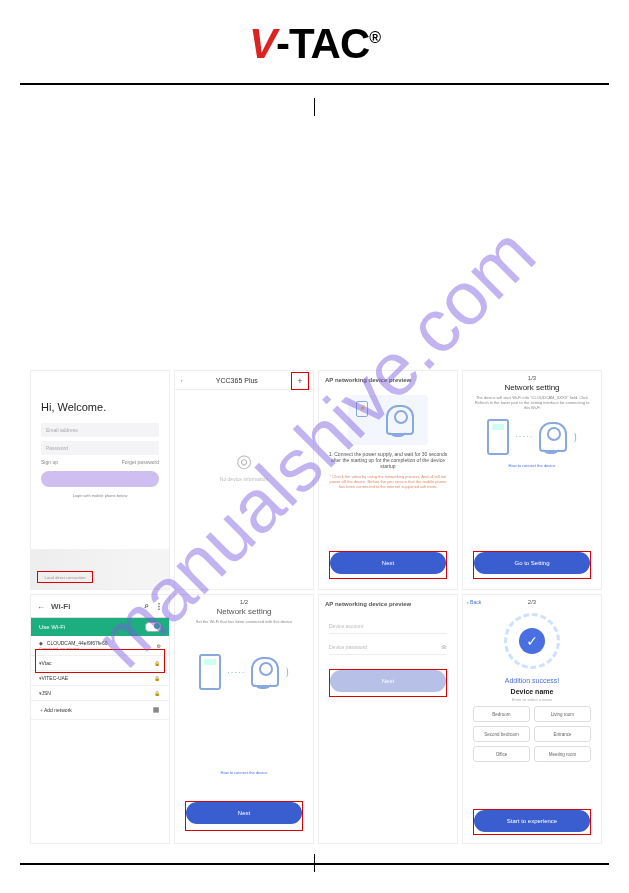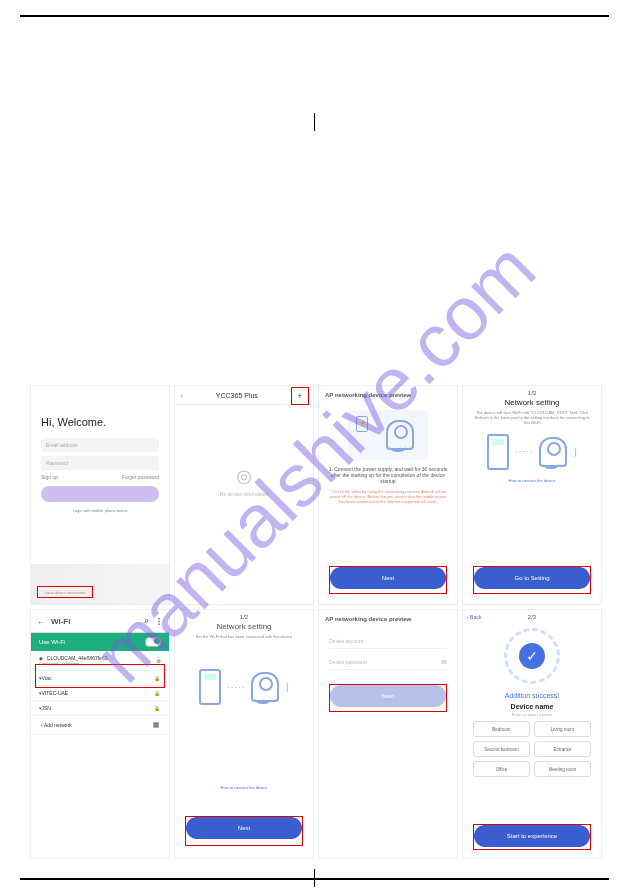--- a/index.html
+++ b/index.html
@@ -163,20 +163,25 @@
   .c8 .dn { text-align:center; font-size:7px; color:#222; font-weight:bold; margin-top:4px;}
   .c8 .hint { text-align:center; font-size:4px; color:#aaa; margin:2px 0 4px 0;}
   .c8 .tags { display:grid; grid-template-columns:1fr 1fr; gap:4px; margin:0 10px;}
   .c8 .tag { border:1px solid #ddd; border-radius:3px; height:14px; font-size:4.5px; display:flex; align-items:center; justify-content:center; color:#666;}
   .c8 .btnwrap { bottom:8px; left:10px; right:10px; height:24px;}
 </style>
 </head>
 <body>
 
 <div class="page">
+  <div class="logo-wrap">
+    <span class="logo">
+      <span class="v">V</span><span class="dash">-</span><span class="t">T</span><span class="a">A</span><span class="c">C</span><span class="reg">®</span>
+    </span>
+  </div>
   <hr class="top1">
   <div class="divider-mid-top"></div>
 
   <div class="watermark">manualshive.com</div>
 
   <div class="grid">
 
     <div class="cell c1">
       <div class="greet">Hi, Welcome.</div>
       <div class="field">Email address</div>

